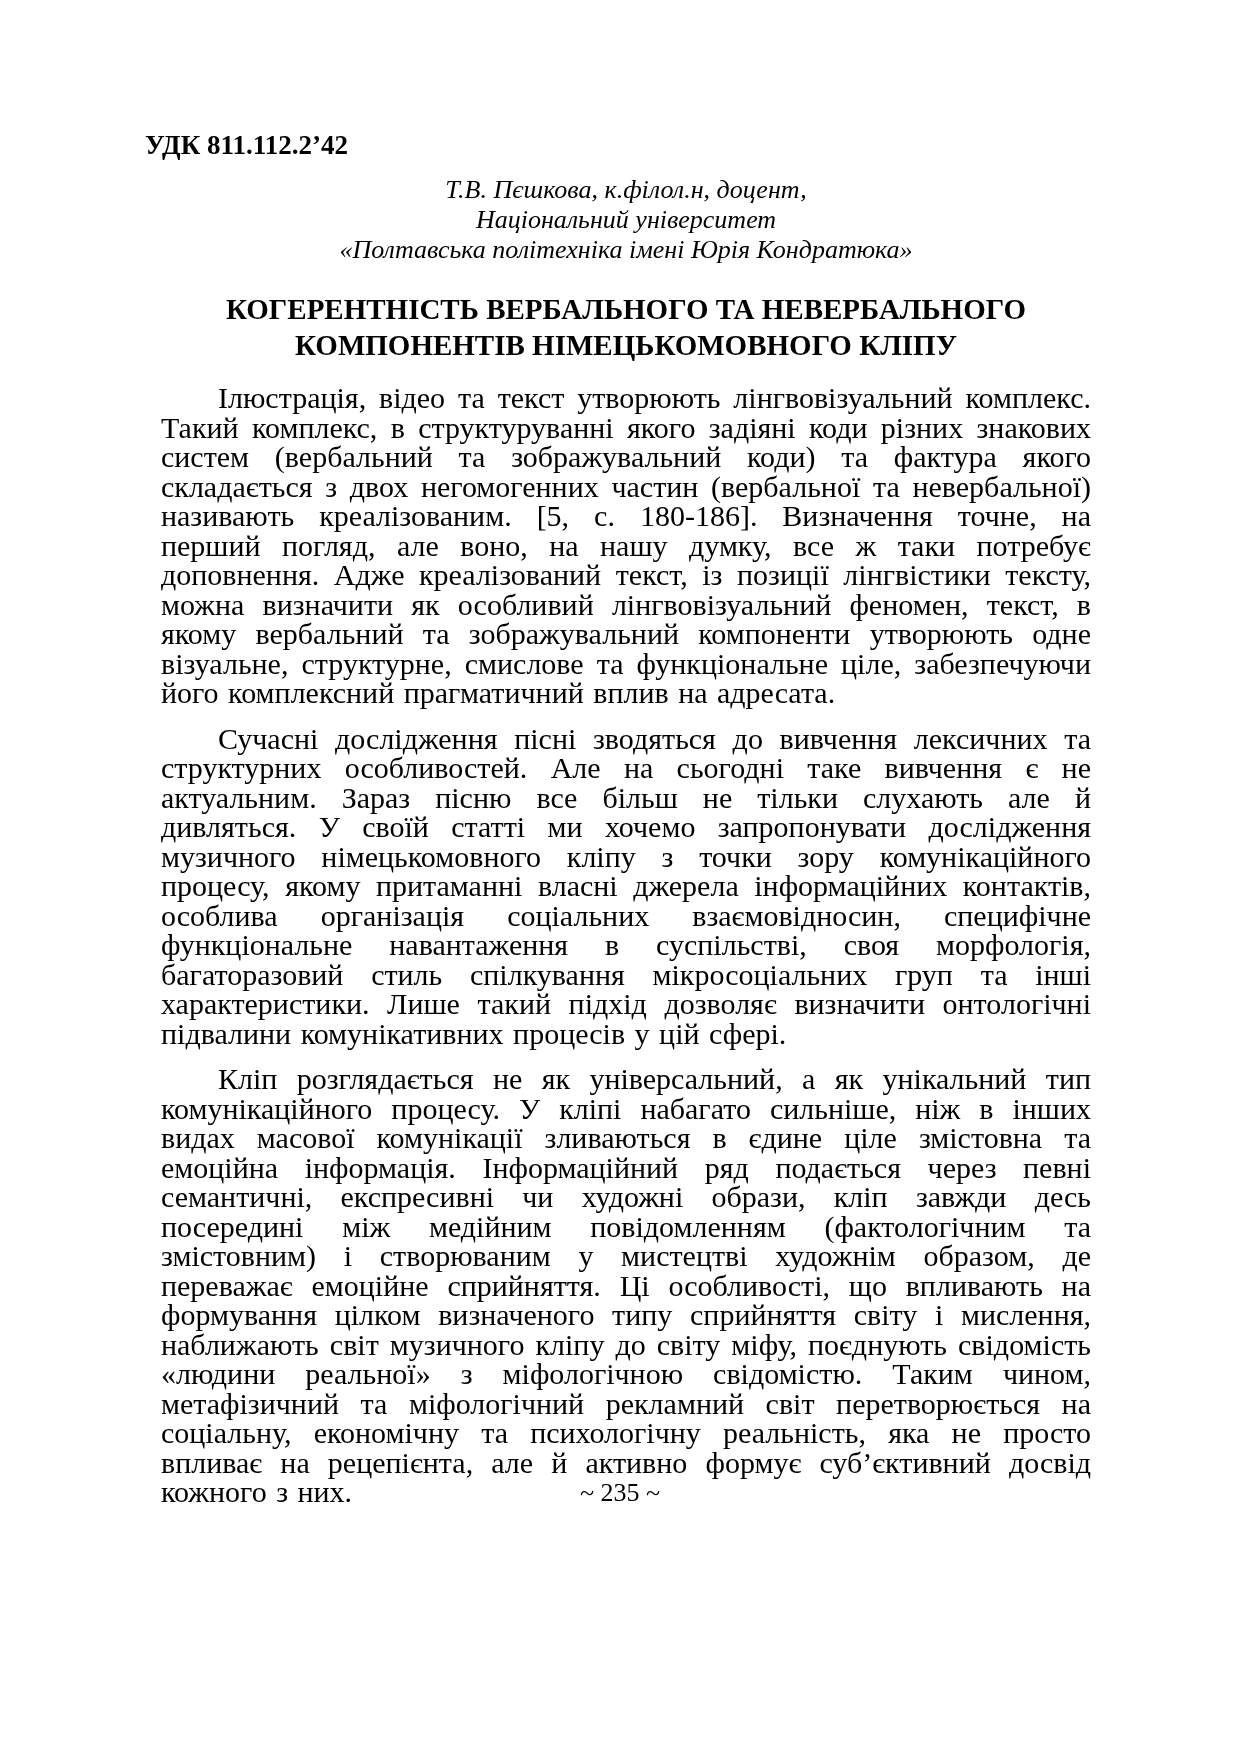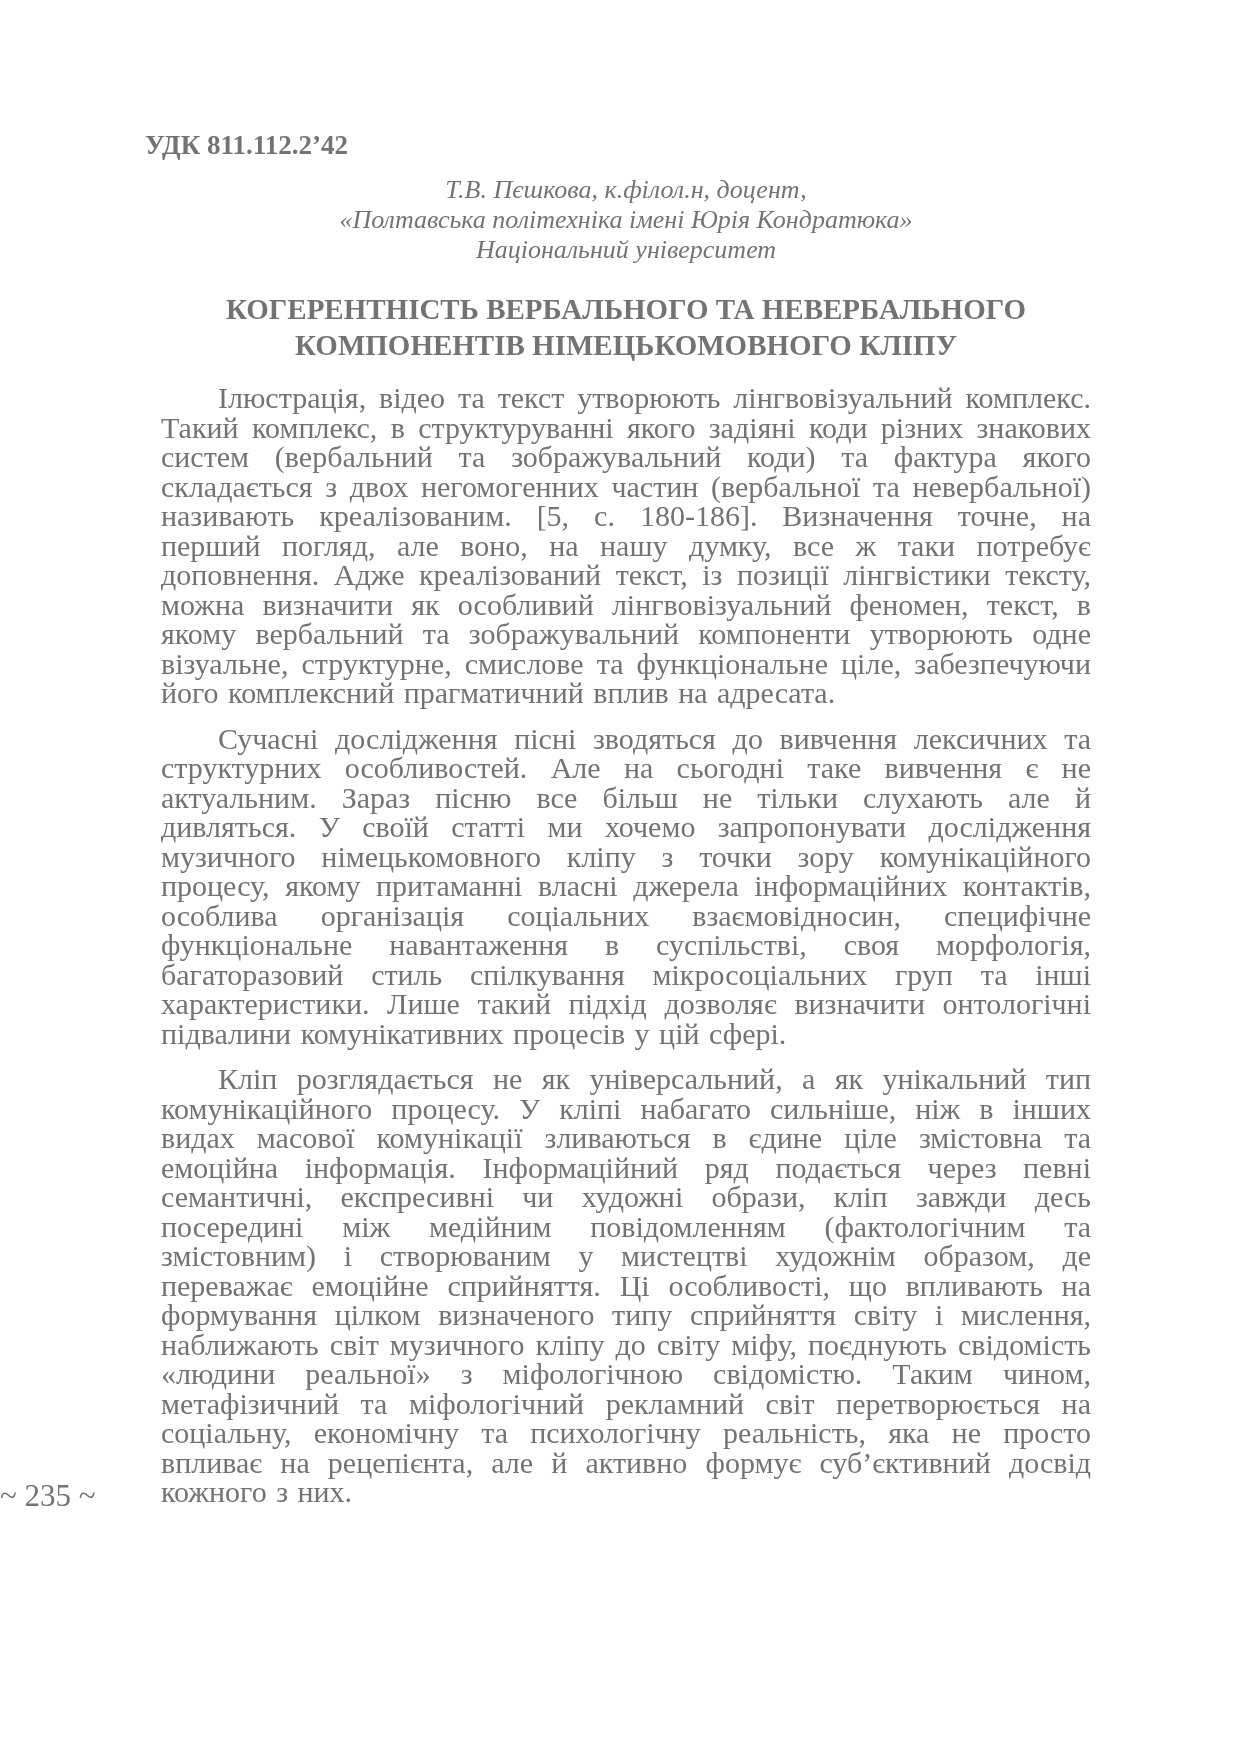--- a/index.html
+++ b/index.html
@@ -6,21 +6,21 @@
     margin: 0;
     padding: 0;
     background: #ffffff;
   }
   .page {
     position: relative;
     width: 1240px;
     height: 1754px;
     background: #ffffff;
     font-family: "Liberation Serif", "DejaVu Serif", serif;
-    color: #737373;
+    color: #000000;
     overflow: hidden;
   }
   .content {
     position: absolute;
     left: 145px;
     top: 130px;
     width: 962px;
   }
   .udc {
     font-weight: bold;
@@ -47,36 +47,36 @@
     line-height: 29.5px;
     text-align: justify;
     text-indent: 57px;
     word-spacing: 2px;
   }
   .page-number {
     position: absolute;
     left: 0;
     width: 1240px;
     top: 1478px;
-    text-align: left;
-    font-size: 31px;
+    text-align: center;
+    font-size: 26px;
   }
 </style>
 </head>
 <body>
 
 <div class="page">
   <div class="content">
 
     <div class="udc">УДК 811.112.2’42</div>
 
     <div class="author-block">
       <div>Т.В. Пєшкова, к.філол.н, доцент,</div>
+      <div>Національний університет</div>
       <div>«Полтавська політехніка імені Юрія Кондратюка»</div>
-      <div>Національний університет</div>
     </div>
 
     <div class="paper-title">КОГЕРЕНТНІСТЬ ВЕРБАЛЬНОГО ТА НЕВЕРБАЛЬНОГО КОМПОНЕНТІВ НІМЕЦЬКОМОВНОГО КЛІПУ</div>
 
     <div class="body-text">
       <p>Ілюстрація, відео та текст утворюють лінгвовізуальний комплекс. Такий комплекс, в структуруванні якого задіяні коди різних знакових систем (вербальний та зображувальний коди) та фактура якого складається з двох негомогенних частин (вербальної та невербальної) називають креалізованим. [5, с. 180-186]. Визначення точне, на перший погляд, але воно, на нашу думку, все ж таки потребує доповнення. Адже креалізований текст, із позиції лінгвістики тексту, можна визначити як особливий лінгвовізуальний феномен, текст, в якому вербальний та зображувальний компоненти утворюють одне візуальне, структурне, смислове та функціональне ціле, забезпечуючи його комплексний прагматичний вплив на адресата.</p>
       <p>Сучасні дослідження пісні зводяться до вивчення лексичних та структурних особливостей. Але на сьогодні таке вивчення є не актуальним. Зараз пісню все більш не тільки слухають але й дивляться. У своїй статті ми хочемо запропонувати дослідження музичного німецькомовного кліпу з точки зору комунікаційного процесу, якому притаманні власні джерела інформаційних контактів, особлива організація соціальних взаємовідносин, специфічне функціональне навантаження в суспільстві, своя морфологія, багаторазовий стиль спілкування мікросоціальних груп та інші характеристики. Лише такий підхід дозволяє визначити онтологічні підвалини комунікативних процесів у цій сфері.</p>
       <p>Кліп розглядається не як універсальний, а як унікальний тип комунікаційного процесу. У кліпі набагато сильніше, ніж в інших видах масової комунікації зливаються в єдине ціле змістовна та емоційна інформація. Інформаційний ряд подається через певні семантичні, експресивні чи художні образи, кліп завжди десь посередині між медійним повідомленням (фактологічним та змістовним) і створюваним у мистецтві художнім образом, де переважає емоційне сприйняття. Ці особливості, що впливають на формування цілком визначеного типу сприйняття світу і мислення, наближають світ музичного кліпу до світу міфу, поєднують свідомість «людини реальної» з міфологічною свідомістю. Таким чином, метафізичний та міфологічний рекламний світ перетворюється на соціальну, економічну та психологічну реальність, яка не просто впливає на рецепієнта, але й активно формує суб’єктивний досвід кожного з них.</p>
     </div>
 

